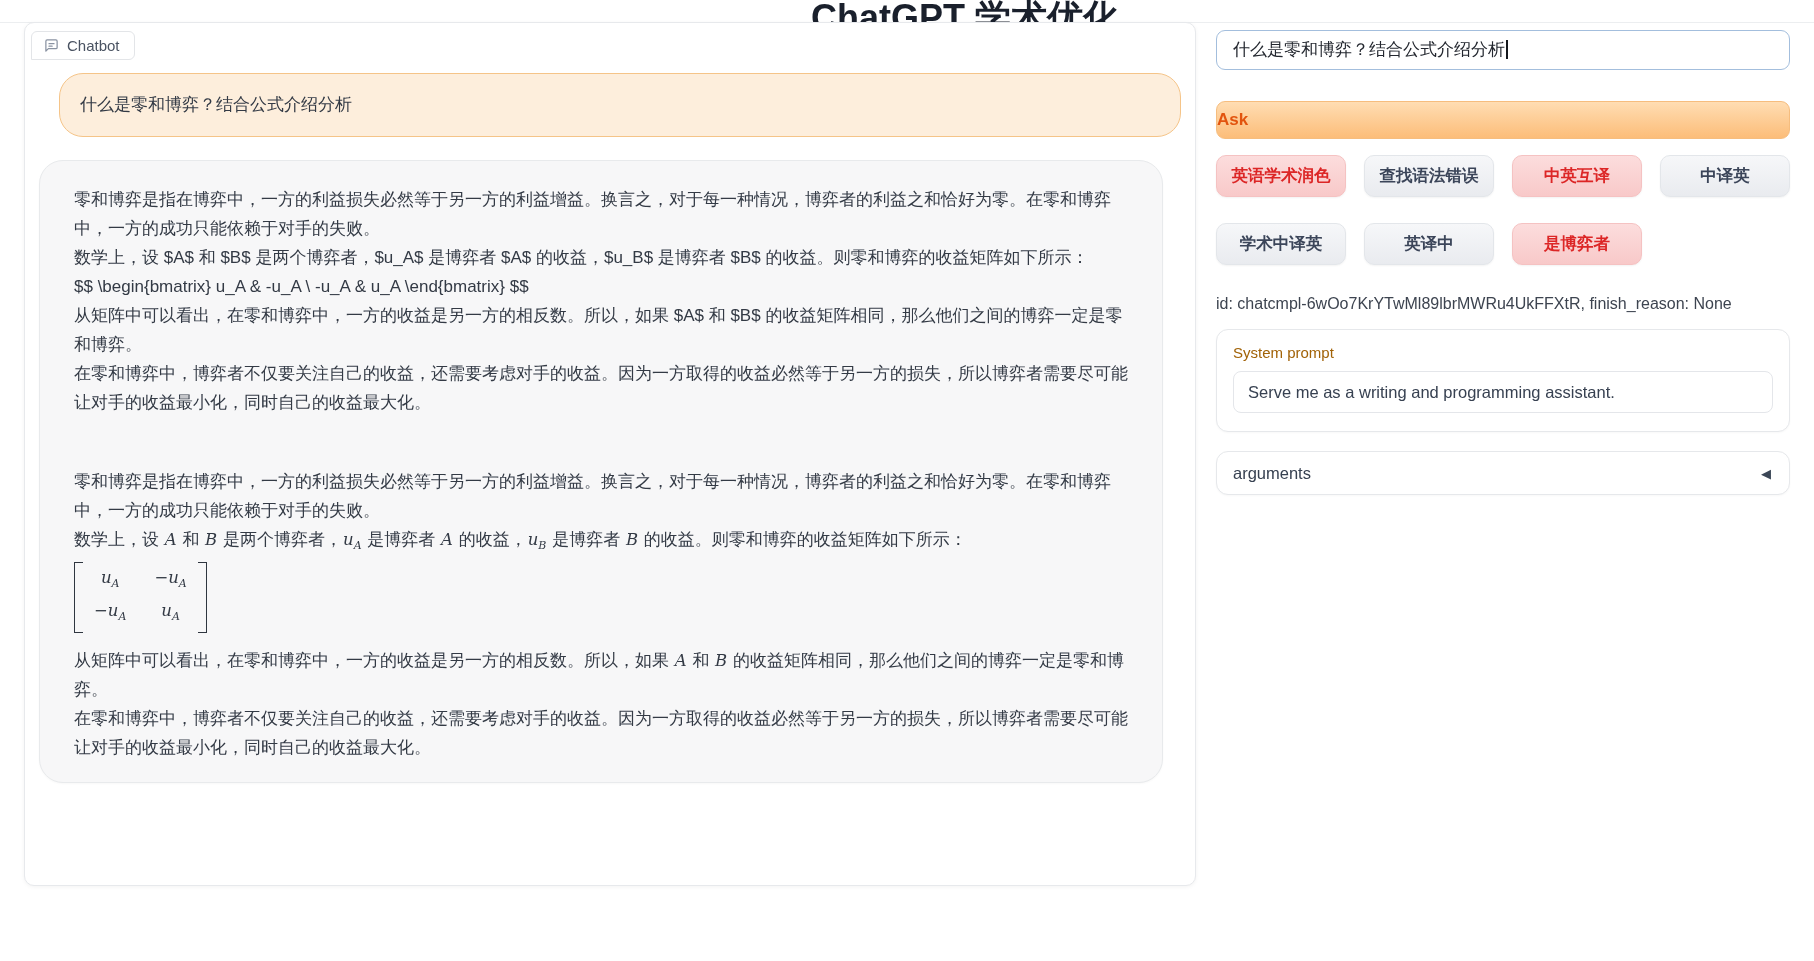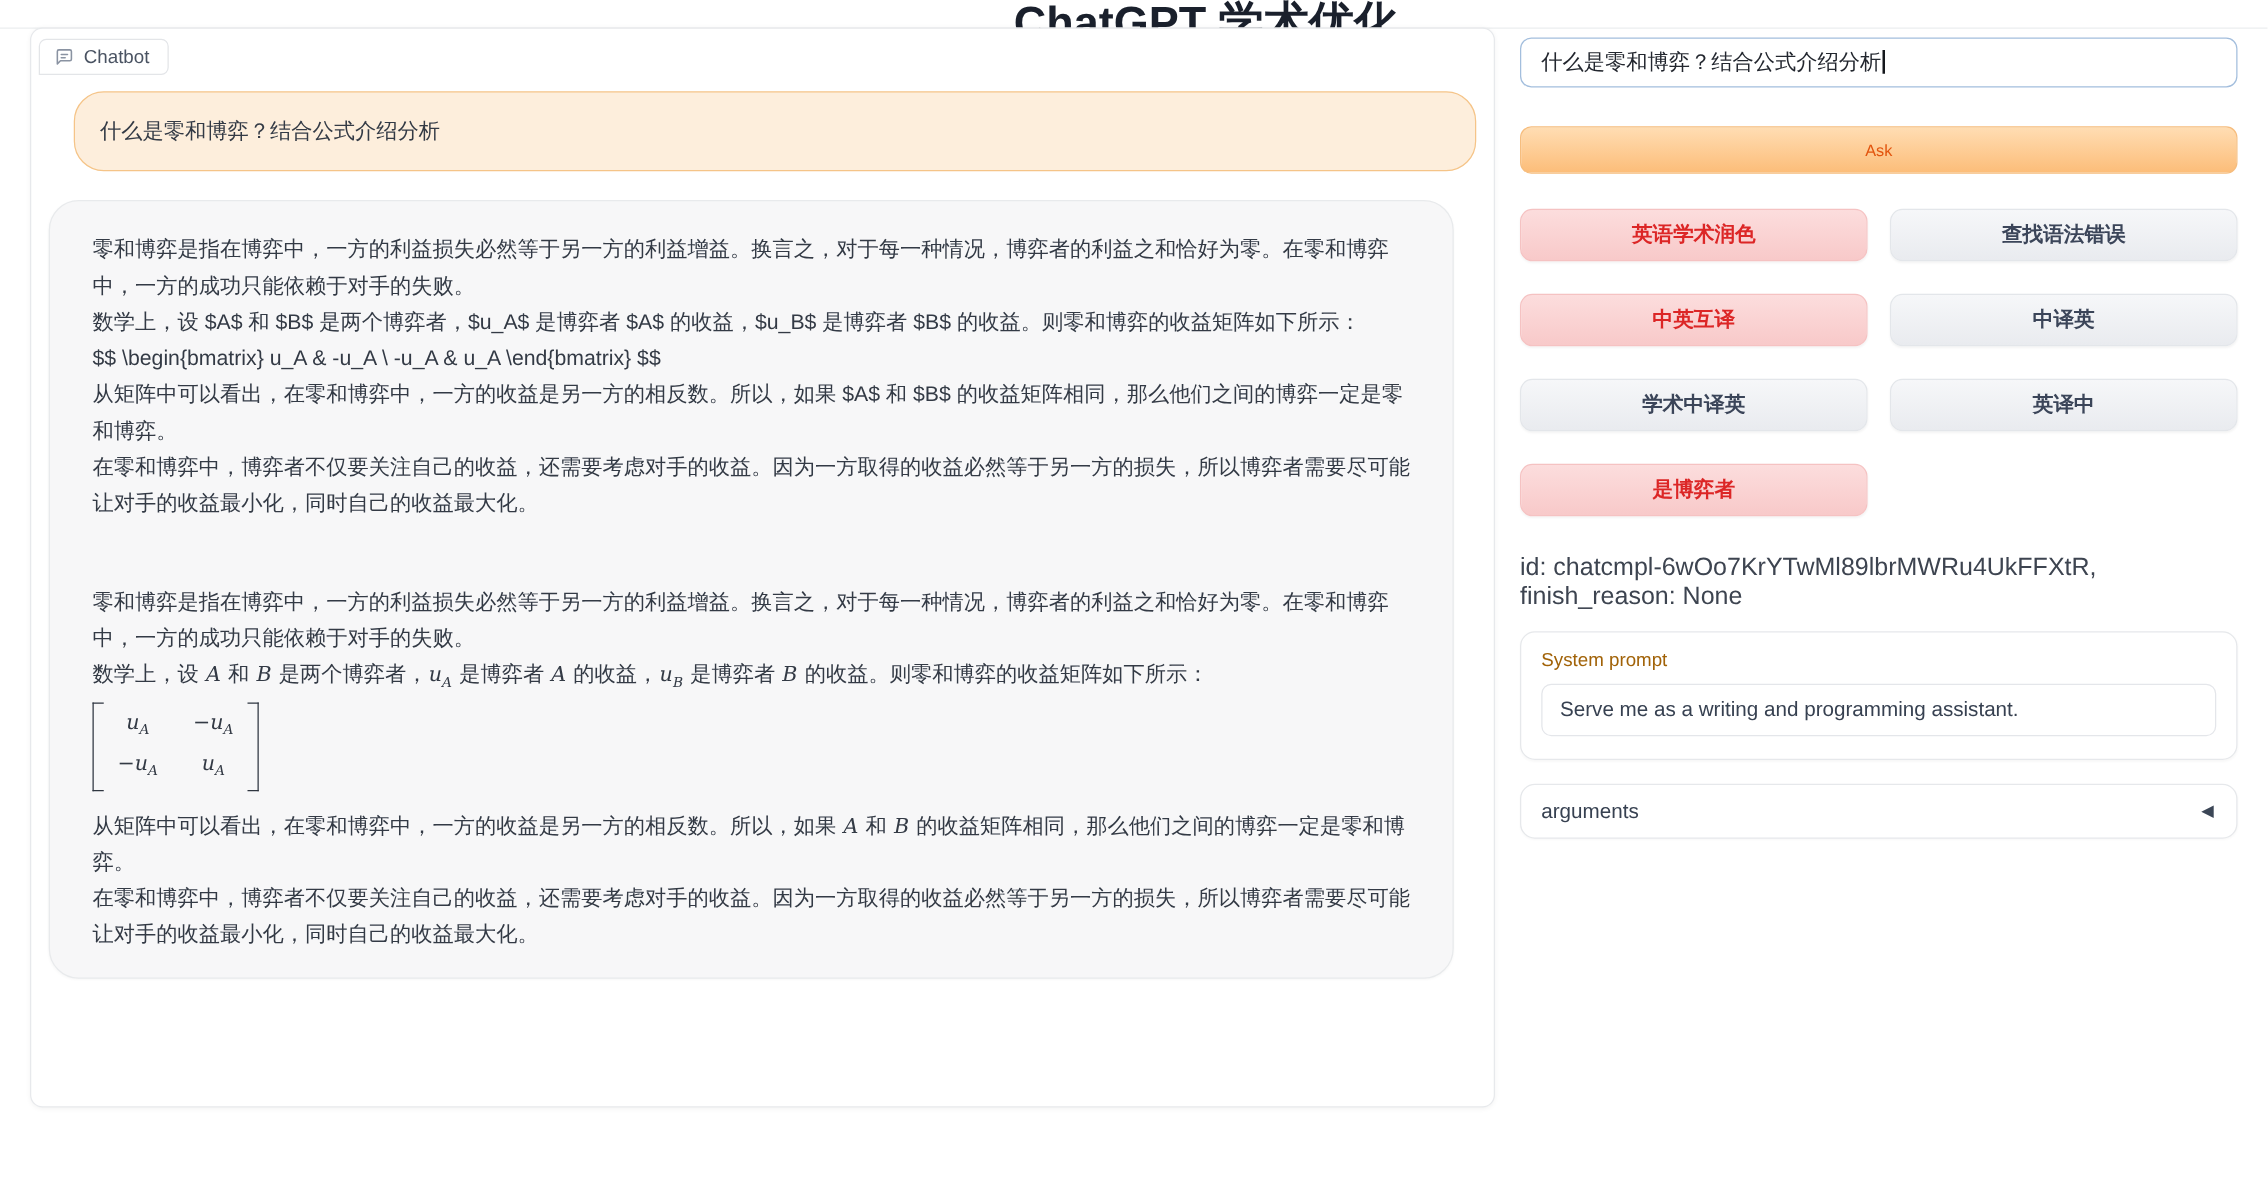--- a/index.html
+++ b/index.html
@@ -42,30 +42,30 @@
   #right-col{position:absolute;left:1216px;top:30px;width:574px;}
   .textbox{box-sizing:border-box;width:100%;height:40px;background:#fff;border:1.6px solid #a3bedd;
     border-radius:9px;padding:0 16px;font-size:17px;color:#23272f;line-height:37px;
     white-space:nowrap;overflow:hidden;}
   .caret{display:inline-block;width:1.5px;height:19px;background:#14171c;vertical-align:-4px;margin-left:1px;
     animation:blink 1.1s step-end infinite;}
   @keyframes blink{50%{opacity:0;}}
 
   #ask-button{box-sizing:border-box;margin-top:31px;width:100%;height:38px;border:1px solid #f6bd7e;
     border-radius:9px;background:linear-gradient(180deg,#ffddb3,#fcbd79);
-    font-size:13px;font-weight:400;color:#e2540e;display:flex;align-items:center;justify-content:center;
+    font-size:17px;font-weight:700;color:#e2540e;display:flex;align-items:center;justify-content:flex-start;
     cursor:pointer;}
 
-  #button-grid{margin-top:28px;display:grid;grid-template-columns:1fr 1fr;column-gap:18px;row-gap:26px;}
+  #button-grid{margin-top:16px;display:grid;grid-template-columns:1fr 1fr 1fr 1fr;column-gap:18px;row-gap:26px;}
   .btn{box-sizing:border-box;height:42px;border-radius:10px;display:flex;align-items:center;justify-content:center;
     font-size:16.5px;font-weight:700;cursor:pointer;box-shadow:0 1px 2px rgba(0,0,0,.05);}
   .btn.gray{background:linear-gradient(180deg,#f6f7f9,#e9ebef);border:1px solid #e3e6ea;color:#3b4559;}
   .btn.red{background:linear-gradient(180deg,#fcdddd,#f8c9c9);border:1px solid #f5c2c2;color:#dc2626;}
 
-  #status-line{margin-top:30px;font-size:20px;color:#3d4450;}
+  #status-line{margin-top:30px;font-size:16px;color:#3d4450;}
 
   .group-box{box-sizing:border-box;margin-top:16px;width:100%;background:#fff;border:1px solid #e6e8eb;
     border-radius:12px;box-shadow:0 1px 2px rgba(0,0,0,.03);}
   #system-prompt-group{padding:14px 16px 18px;}
   #system-prompt-label{font-size:15px;color:#a16207;margin-bottom:10px;}
   .inner-input{box-sizing:border-box;width:100%;height:42px;border:1px solid #e4e6ea;border-radius:8px;
     background:#fff;padding:0 14px;font-size:16.5px;color:#374151;line-height:40px;
     white-space:nowrap;overflow:hidden;}
 
   #arguments-accordion{margin-top:19px;height:44px;display:flex;align-items:center;justify-content:space-between;

